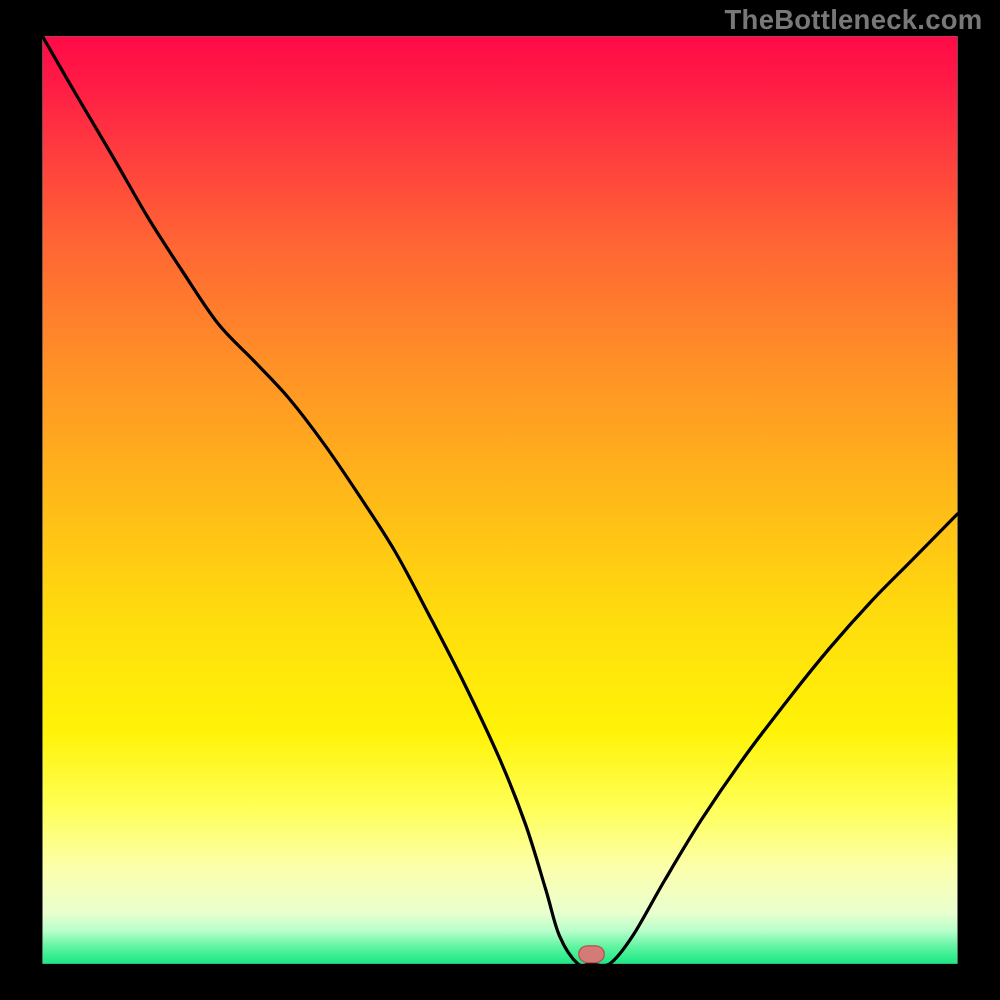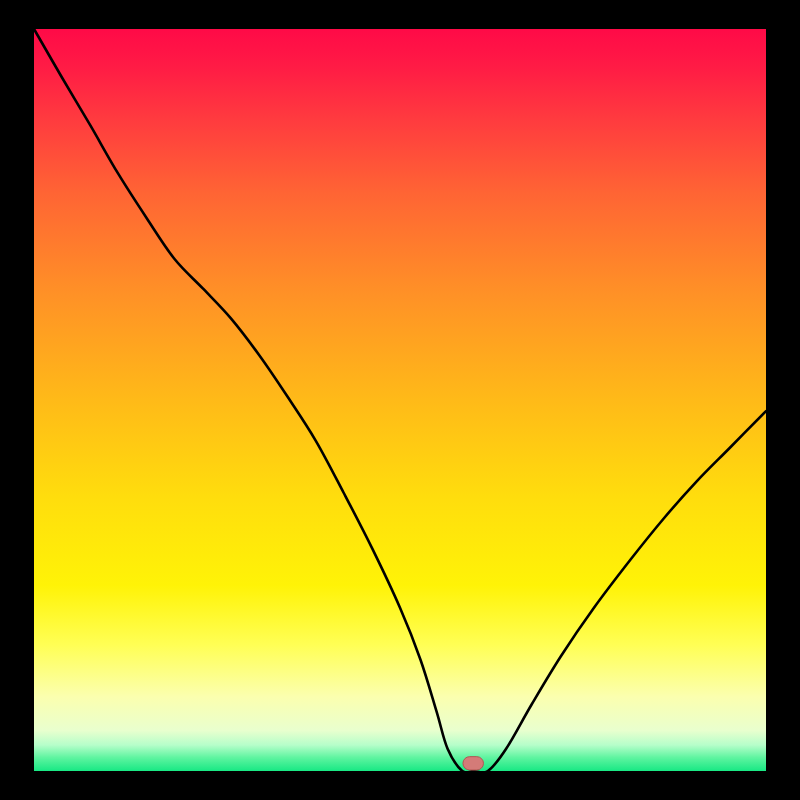--- a/index.html
+++ b/index.html
@@ -22,20 +22,21 @@
     color: #787878;
     letter-spacing: 0.2px;
     z-index: 10;
   }
   svg { display: block; }
 </style>
 </head>
 <body>
 
 <div class="wrap">
+  <div class="watermark" style="z-index: 20;">TheBottleneck.com</div>
 
   <svg id="chart-svg" width="800" height="800" viewBox="0 0 800 800">
     <defs>
       <linearGradient id="bg-grad" x1="0" y1="0" x2="0" y2="1">
           <stop offset="0%" stop-color="#ff0a47"></stop>
           <stop offset="5%" stop-color="#ff1b45"></stop>
           <stop offset="12%" stop-color="#ff3a3f"></stop>
           <stop offset="22%" stop-color="#ff6434"></stop>
           <stop offset="35%" stop-color="#ff8f27"></stop>
           <stop offset="50%" stop-color="#ffba18"></stop>

